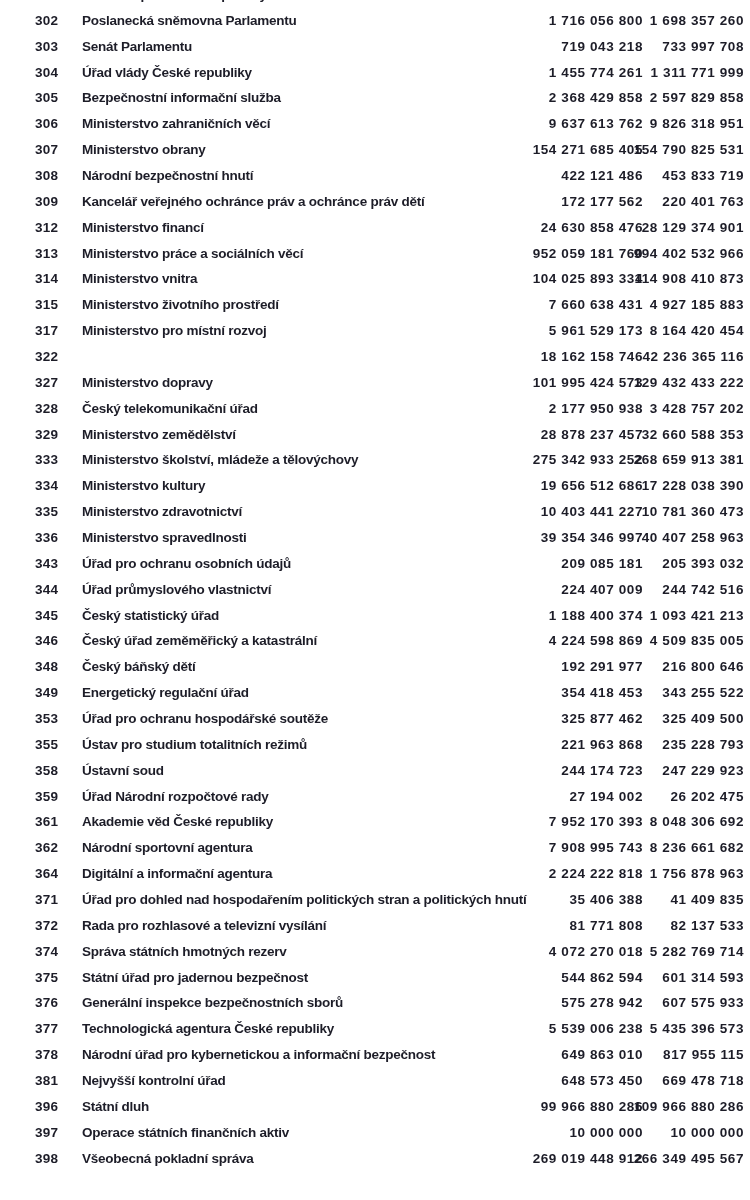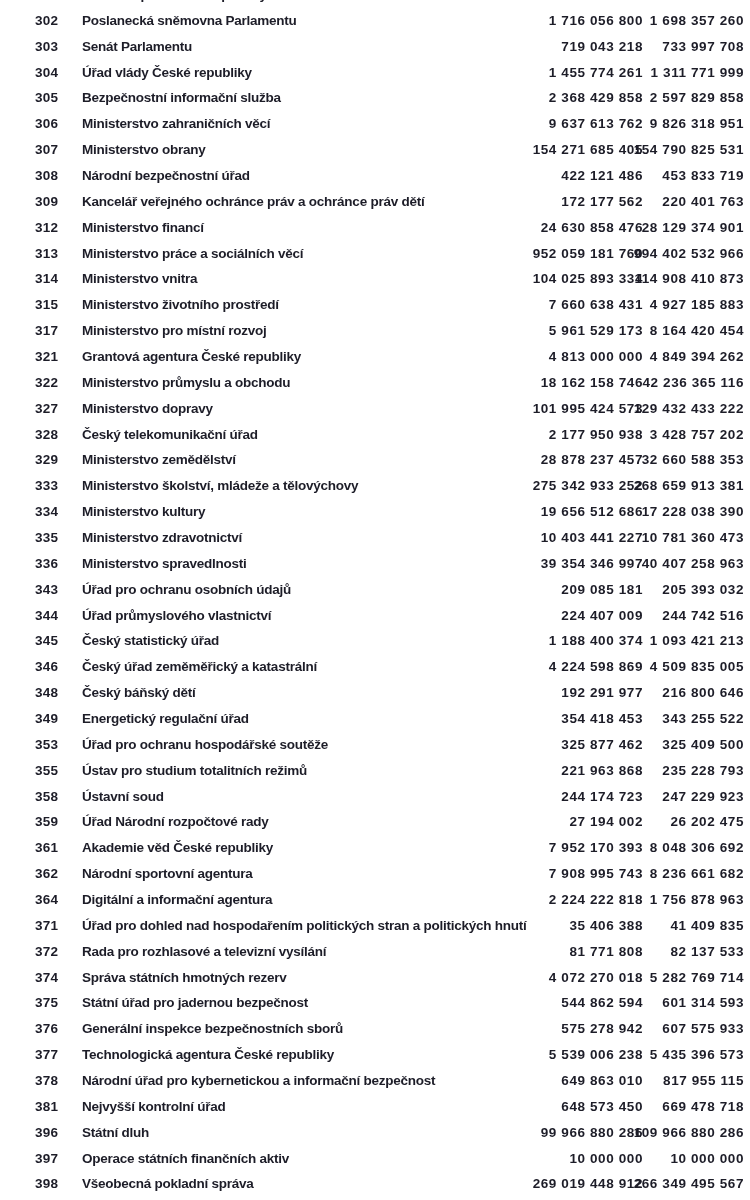--- a/index.html
+++ b/index.html
@@ -104,21 +104,21 @@
 
   <div class="row">
     <span class="cell num">307</span>
     <span class="cell name">Ministerstvo obrany</span>
     <span class="cell a1">154 271 685 405</span>
     <span class="cell a2">154 790 825 531</span>
   </div>
 
   <div class="row">
     <span class="cell num">308</span>
-    <span class="cell name">Národní bezpečnostní úřad</span>
+    <span class="cell name">Národní bezpečnostní hnutí</span>
     <span class="cell a1">422 121 486</span>
     <span class="cell a2">453 833 719</span>
   </div>
 
   <div class="row">
     <span class="cell num">309</span>
     <span class="cell name">Kancelář veřejného ochránce práv a ochránce práv dětí</span>
     <span class="cell a1">172 177 562</span>
     <span class="cell a2">220 401 763</span>
   </div>
@@ -151,30 +151,23 @@
     <span class="cell a2">4 927 185 883</span>
   </div>
 
   <div class="row">
     <span class="cell num">317</span>
     <span class="cell name">Ministerstvo pro místní rozvoj</span>
     <span class="cell a1">5 961 529 173</span>
     <span class="cell a2">8 164 420 454</span>
   </div>
 
-  <div class="row">
-    <span class="cell num">321</span>
-    <span class="cell name">Grantová agentura České republiky</span>
-    <span class="cell a1">4 813 000 000</span>
-    <span class="cell a2">4 849 394 262</span>
-  </div>
 
   <div class="row">
     <span class="cell num">322</span>
-    <span class="cell name">Ministerstvo průmyslu a obchodu</span>
     <span class="cell a1">18 162 158 746</span>
     <span class="cell a2">42 236 365 116</span>
   </div>
 
   <div class="row">
     <span class="cell num">327</span>
     <span class="cell name">Ministerstvo dopravy</span>
     <span class="cell a1">101 995 424 573</span>
     <span class="cell a2">129 432 433 222</span>
   </div>

